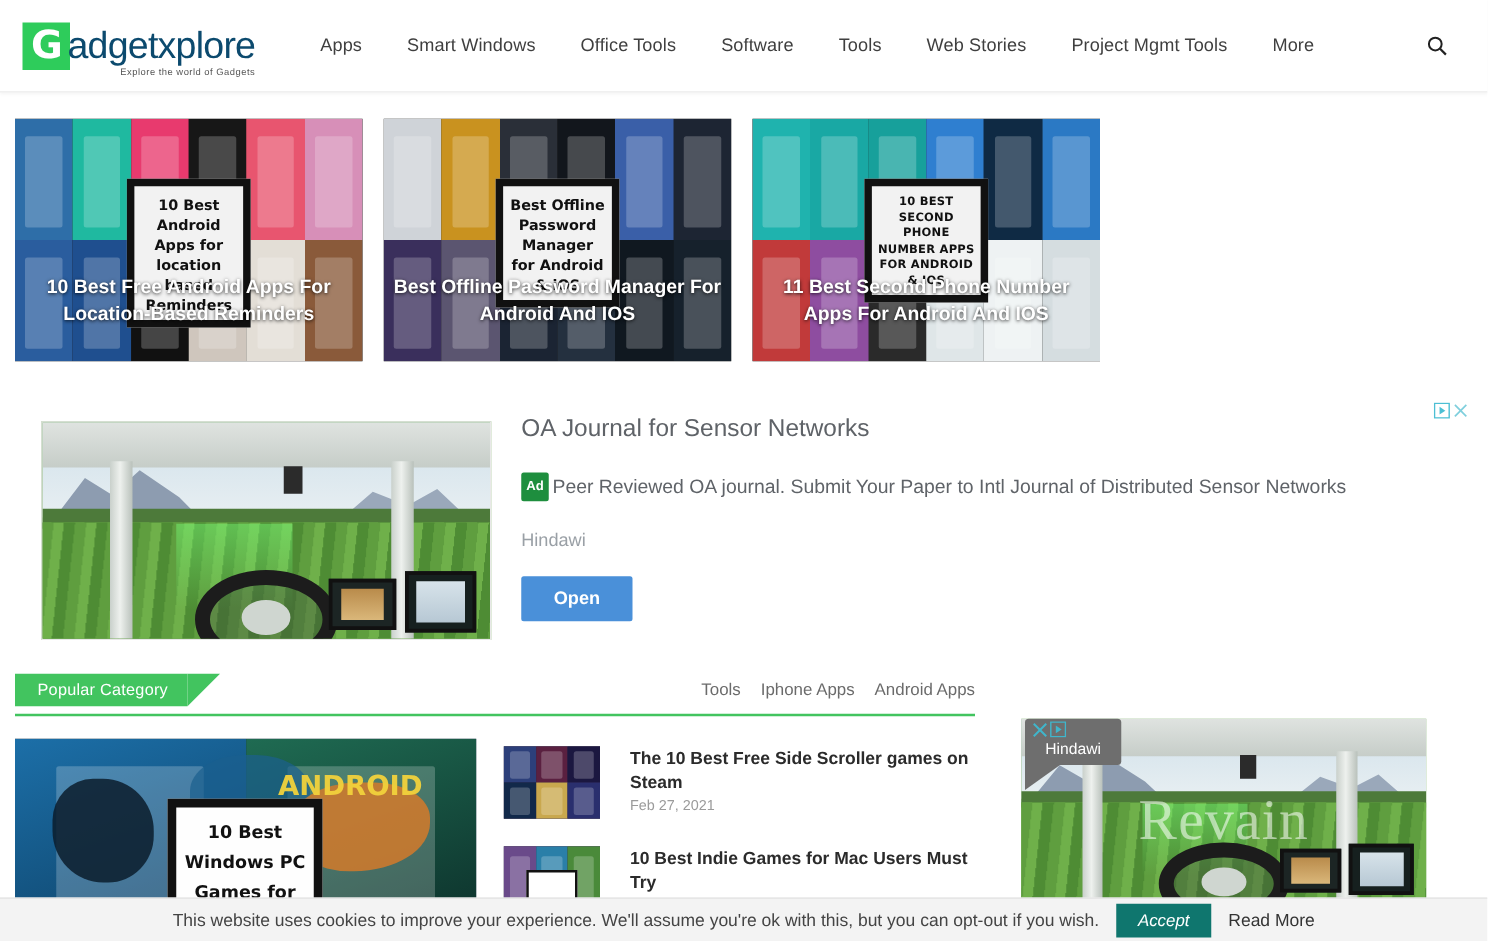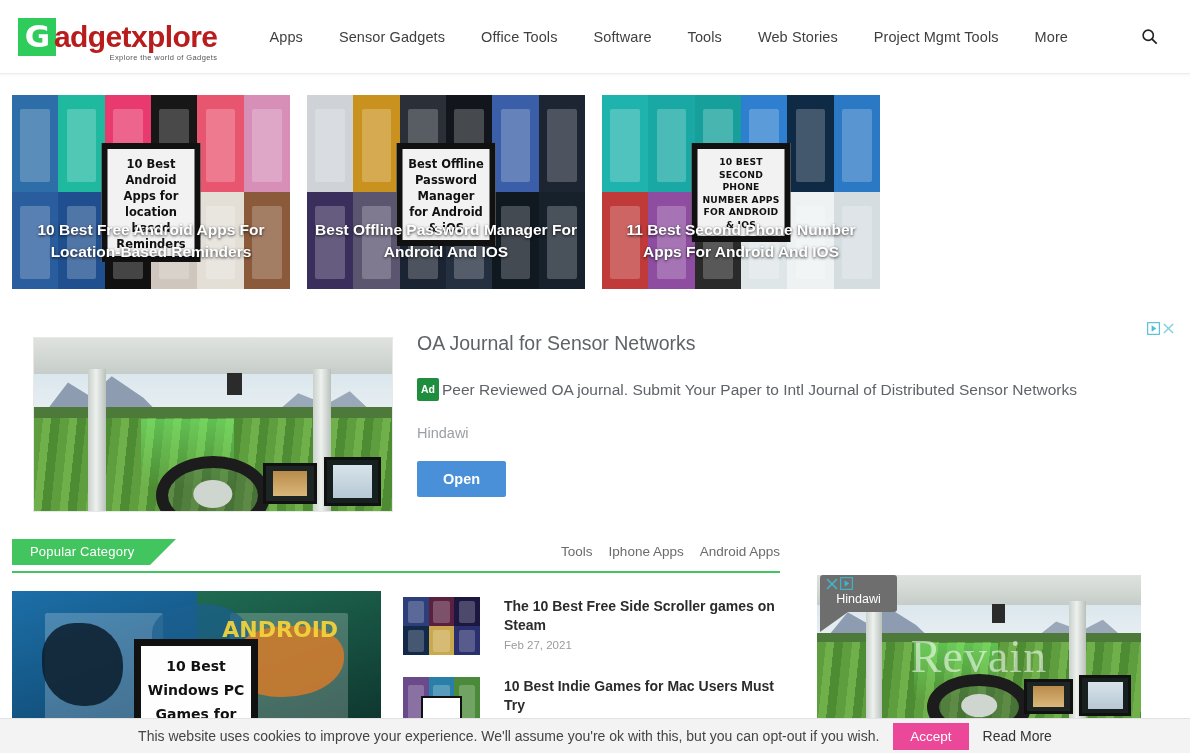--- a/index.html
+++ b/index.html
@@ -31,21 +31,21 @@
     width:38px; height:38px;
     background:#2ecc5b;
     display:flex; align-items:center; justify-content:center;
     color:#fff; font-size:31px; font-weight:bold;
     line-height:1;
     font-family:"DejaVu Sans", sans-serif;
     letter-spacing:-1px;
   }
   .logo-text-wrap { position:relative; padding-bottom:2px; }
   .logo-word {
-    font-size:30px; font-weight:bold; color:#b91c1c; letter-spacing:-0.6px;
+    font-size:30px; font-weight:normal; color:#0c4a6e; letter-spacing:-0.6px;
     line-height:34px; display:block; margin-left:-2px;
   }
   .logo-tag {
     font-size:7.5px; color:#555; letter-spacing:.4px;
     position:absolute; right:0; bottom:-6px; white-space:nowrap;
   }
   .nav { display:flex; align-items:flex-start; gap:0; flex:1; }
   .nav-item {
     font-size:14.5px; color:#3f3f3f; padding:8px 18px;
     cursor:pointer; white-space:nowrap; letter-spacing:.1px;
@@ -196,23 +196,24 @@
   }
 
   
   .cookie-bar {
     position:absolute; left:0; right:0; bottom:0; height:35px;
     background:#f3f3f3; border-top:1px solid #e2e2e2;
     display:flex; align-items:center; justify-content:center; gap:14px;
     font-size:14px; color:#444; z-index:30;
   }
   .cookie-accept {
-    background:#ec4899; color:#fff; border:none;
+    background:#0f766e; color:#fff; border:none;
     font-size:13.5px; padding:6px 17px; cursor:pointer;
     font-family:"Liberation Sans", sans-serif;
+    font-style:italic;
   }
   .cookie-more { font-size:14px; color:#333; cursor:pointer; }
   .tractor { position:absolute; inset:0; overflow:hidden; }
   .sky { position:absolute; left:0; right:0; top:0; height:44%;
          background:linear-gradient(#cfe0ea,#e8eff2); }
   .mtn { position:absolute; left:2%; top:20%; width:34%; height:26%;
          background:#8d9cb0; clip-path:polygon(0 100%,22% 22%,40% 52%,58% 8%,84% 56%,100% 100%); }
   .mtn2 { position:absolute; right:4%; top:26%; width:30%; height:20%;
          background:#9aa8ba; clip-path:polygon(0 100%,26% 30%,52% 62%,74% 24%,100% 100%); }
   .treeline { position:absolute; left:0; right:0; top:40%; height:9%; background:#4d7a3a; }
@@ -253,21 +254,21 @@
   <div class="logo">
     <div class="logo-mark">G</div>
     <div class="logo-text-wrap">
       <span class="logo-word">adgetxplore</span>
       <span class="logo-tag">Explore the world of Gadgets</span>
     </div>
   </div>
 
   <div class="nav">
     <div class="nav-item">Apps</div>
-    <div class="nav-item">Sensor Gadgets</div>
+    <div class="nav-item">Smart Windows</div>
     <div class="nav-item">Office Tools</div>
     <div class="nav-item">Software</div>
     <div class="nav-item">Tools</div>
     <div class="nav-item">Web Stories</div>
     <div class="nav-item">Project Mgmt Tools</div>
     <div class="nav-item">More</div>
   </div>
 
   <div class="search-btn">
     <svg width="17" height="17" viewBox="0 0 20 20" fill="none">

